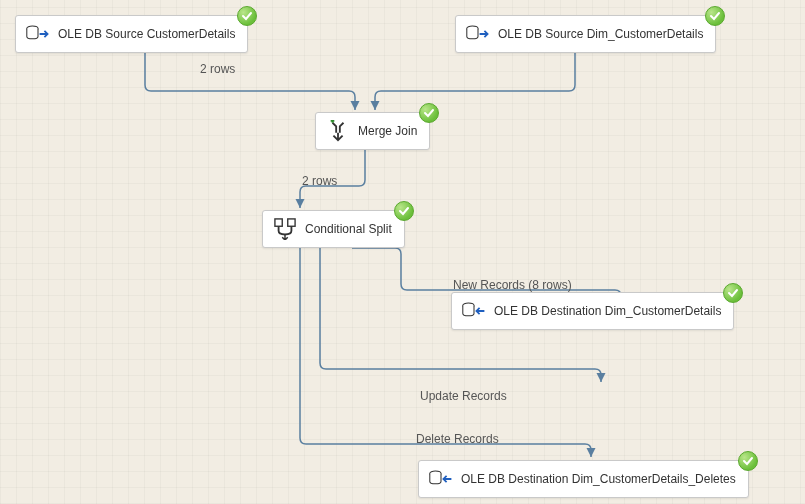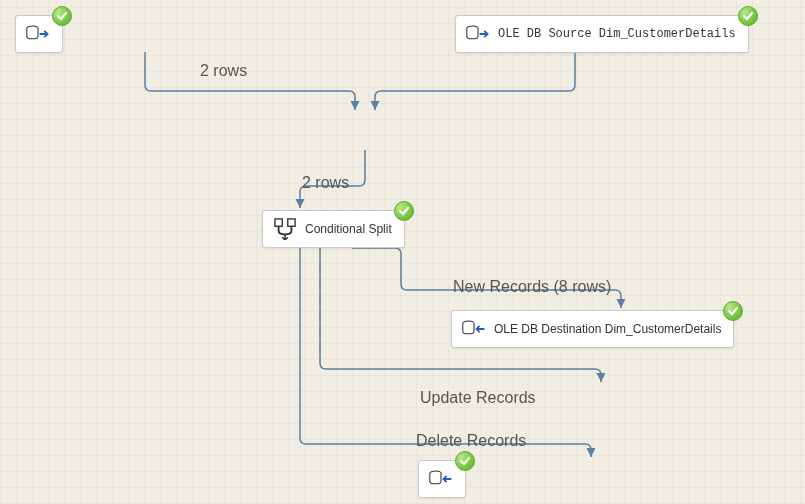--- a/index.html
+++ b/index.html
@@ -47,21 +47,21 @@
     border-radius: 50%;
     background: radial-gradient(circle at 30% 30%, #b9e68a, #6bbf3a 70%);
     border: 1px solid #5aa82e;
     display: flex;
     align-items: center;
     justify-content: center;
   }
   .badge svg { width: 12px; height: 12px; }
   .conn-label {
     position: absolute;
-    font-size: 16px;
+    font-size: 12px;
     color: #555;
     background: transparent;
     padding: 0 2px;
   }
 </style>
 </head>
 <body>
 
 <div class="canvas">
 
@@ -86,62 +86,79 @@
   </svg>
 
   <div class="node" style="left:15px; top:15px;">
     <span class="icon">
       <svg viewBox="0 0 30 24" width="26" height="20">
         <ellipse cx="8" cy="5" rx="7" ry="3" fill="#fff" stroke="#333" stroke-width="1.3"></ellipse>
         <path d="M1 5 L1 15 A7 3 0 0 0 15 15 L15 5" fill="#fff" stroke="#333" stroke-width="1.3"></path>
         <path d="M17 12 L27 12 M23 8 L27 12 L23 16" fill="none" stroke="#1f5fbf" stroke-width="2.2"></path>
       </svg>
     </span>
+    <span>OLE DB Source CustomerDetails</span>
     <span class="badge">
       <svg viewBox="0 0 12 12">
           <path d="M2 6 L5 9 L10 3" fill="none" stroke="#fff" stroke-width="2" stroke-linecap="round"></path>
         </svg>
     </span>
   </div>
 
-  <div class="node" style="left:455px; top:15px;font-family:Liberation Mono, monospace;">
+  <div class="node" style="left:455px; top:15px;">
     <span class="icon">
       <svg viewBox="0 0 30 24" width="26" height="20">
         <ellipse cx="8" cy="5" rx="7" ry="3" fill="#fff" stroke="#333" stroke-width="1.3"></ellipse>
         <path d="M1 5 L1 15 A7 3 0 0 0 15 15 L15 5" fill="#fff" stroke="#333" stroke-width="1.3"></path>
         <path d="M17 12 L27 12 M23 8 L27 12 L23 16" fill="none" stroke="#1f5fbf" stroke-width="2.2"></path>
       </svg>
     </span>
     <span>OLE DB Source Dim_CustomerDetails</span>
     <span class="badge">
       <svg viewBox="0 0 12 12">
           <path d="M2 6 L5 9 L10 3" fill="none" stroke="#fff" stroke-width="2" stroke-linecap="round"></path>
         </svg>
     </span>
   </div>
 
+  <div class="node" style="left:315px; top:112px;">
+    <span class="icon">
+      <svg viewBox="0 0 24 24" width="22" height="22">
+        <path d="M6 3 L10 7 L10 14" fill="none" stroke="#333" stroke-width="2"></path>
+        <path d="M18 3 L14 7 L14 14" fill="none" stroke="#333" stroke-width="2"></path>
+        <path d="M12 14 L12 22 M7 17 L12 22 L17 17" fill="none" stroke="#333" stroke-width="2"></path>
+        <path d="M4 1 L8 1 M6 -1 L6 3" stroke="#2a8a2a" stroke-width="2"></path>
+      </svg>
+    </span>
+    <span>Merge Join</span>
+    <span class="badge">
+      <svg viewBox="0 0 12 12">
+          <path d="M2 6 L5 9 L10 3" fill="none" stroke="#fff" stroke-width="2" stroke-linecap="round"></path>
+        </svg>
+    </span>
+  </div>
 
   <div class="node" style="left:262px; top:210px;">
     <span class="icon">
       <svg viewBox="0 0 24 24" width="22" height="22">
         <rect x="1" y="1" width="8" height="8" fill="#fff" stroke="#333" stroke-width="1.5"></rect>
         <rect x="15" y="1" width="8" height="8" fill="#fff" stroke="#333" stroke-width="1.5"></rect>
         <path d="M5 9 L5 14 Q5 18 12 18 Q19 18 19 14 L19 9" fill="none" stroke="#333" stroke-width="2"></path>
         <path d="M12 18 L12 23 M9 21 L12 24 L15 21" fill="none" stroke="#333" stroke-width="1.6"></path>
       </svg>
     </span>
     <span>Conditional Split</span>
     <span class="badge">
       <svg viewBox="0 0 12 12">
           <path d="M2 6 L5 9 L10 3" fill="none" stroke="#fff" stroke-width="2" stroke-linecap="round"></path>
         </svg>
     </span>
   </div>
 
-  <div class="node" style="left:451px; top:310px;">
+  <div class="node" style="left:451px; top:292px;">
     <span class="icon">
       <svg viewBox="0 0 30 24" width="26" height="20">
         <ellipse cx="8" cy="5" rx="7" ry="3" fill="#fff" stroke="#333" stroke-width="1.3"></ellipse>
         <path d="M1 5 L1 15 A7 3 0 0 0 15 15 L15 5" fill="#fff" stroke="#333" stroke-width="1.3"></path>
         <path d="M28 12 L18 12 M22 8 L18 12 L22 16" fill="none" stroke="#1f5fbf" stroke-width="2.2"></path>
       </svg>
     </span>
     <span>OLE DB Destination Dim_CustomerDetails</span>
     <span class="badge">
       <svg viewBox="0 0 12 12">
@@ -152,20 +169,21 @@
 
 
   <div class="node" style="left:418px; top:460px;">
     <span class="icon">
       <svg viewBox="0 0 30 24" width="26" height="20">
         <ellipse cx="8" cy="5" rx="7" ry="3" fill="#fff" stroke="#333" stroke-width="1.3"></ellipse>
         <path d="M1 5 L1 15 A7 3 0 0 0 15 15 L15 5" fill="#fff" stroke="#333" stroke-width="1.3"></path>
         <path d="M28 12 L18 12 M22 8 L18 12 L22 16" fill="none" stroke="#1f5fbf" stroke-width="2.2"></path>
       </svg>
     </span>
+    <span>OLE DB Destination Dim_CustomerDetails_Deletes</span>
     <span class="badge">
       <svg viewBox="0 0 12 12">
           <path d="M2 6 L5 9 L10 3" fill="none" stroke="#fff" stroke-width="2" stroke-linecap="round"></path>
         </svg>
     </span>
   </div>
 
   <div class="conn-label" style="left:198px; top:62px;">2 rows</div>
   <div class="conn-label" style="left:300px; top:174px;">2 rows</div>
   <div class="conn-label" style="left:451px; top:278px;">New Records (8 rows)</div>

